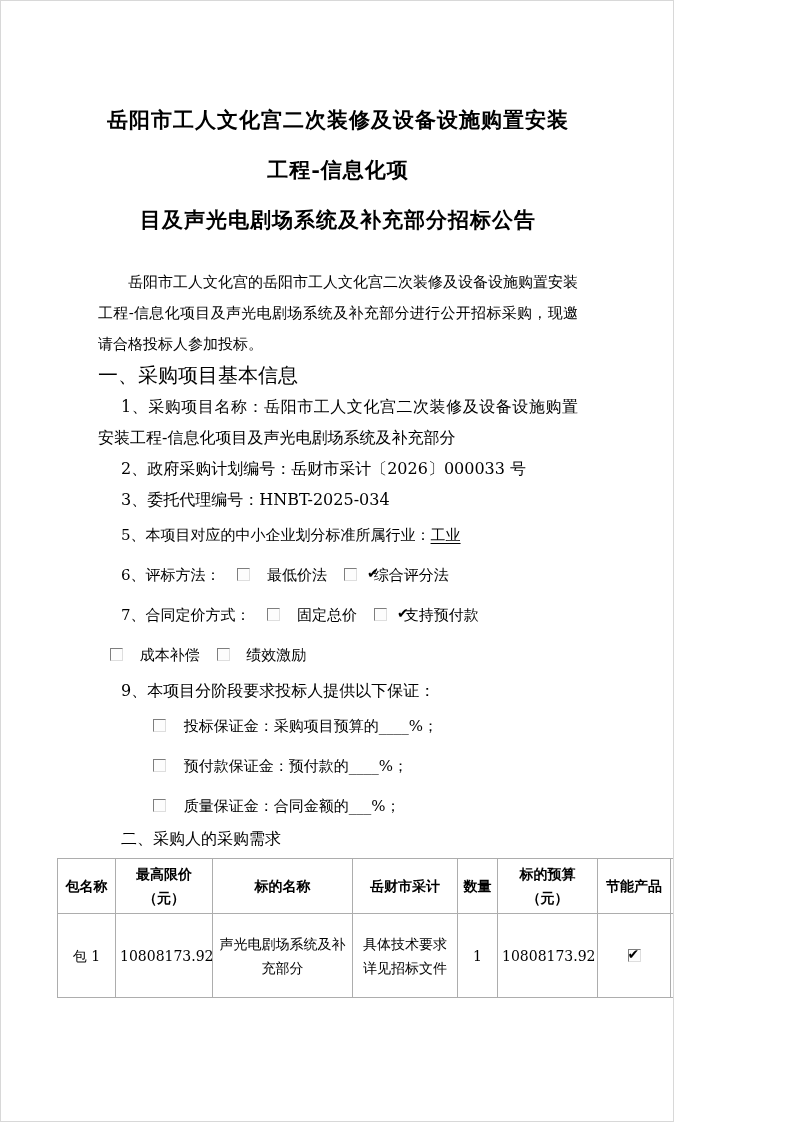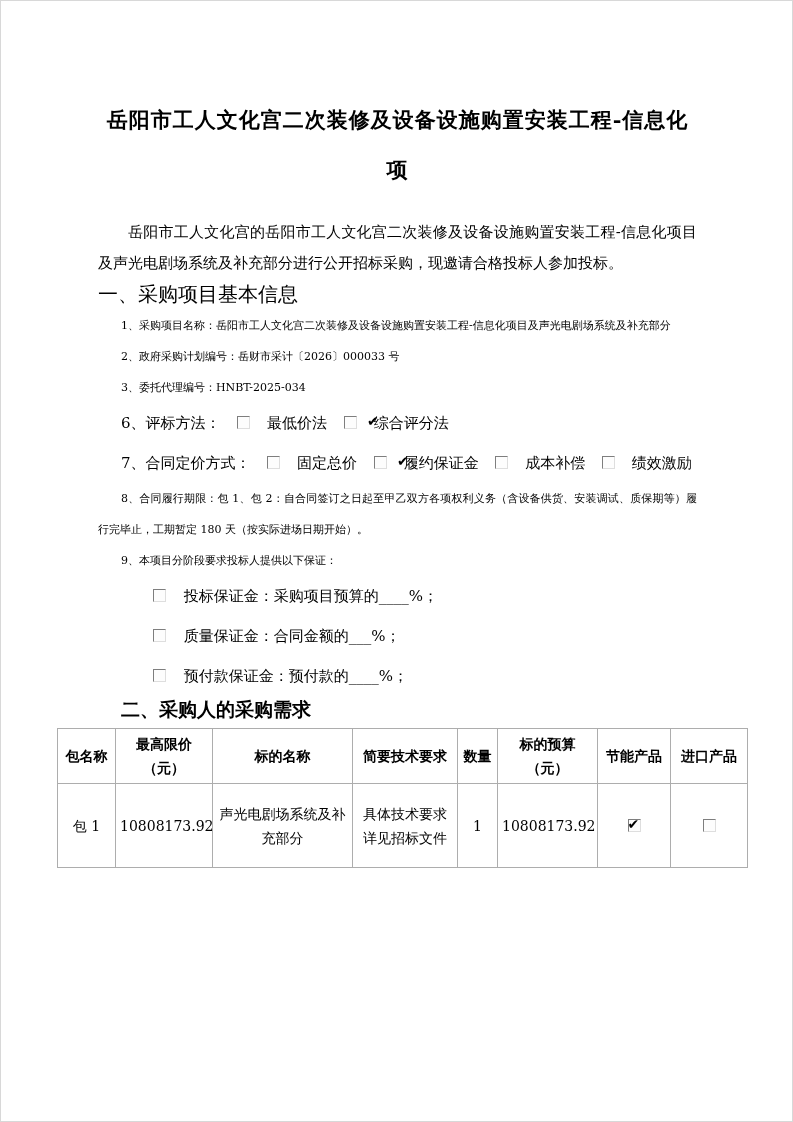--- a/index.html
+++ b/index.html
@@ -1,41 +1,41 @@
 <!DOCTYPE html>
 <html><head>
 <meta charset="utf-8">
 <style>
   * { margin:0; padding:0; box-sizing:border-box; }
   html,body { background:#fff; }
   .page {
-    width:793px; height:1122px;
+    width:674px; height:1122px;
     background:#fff;
     border:1px solid #d8d8d8;
     font-family:"DejaVu Serif","Liberation Serif",serif;
     color:#000;
     padding:94px 95px 0 97px;
     overflow:hidden;
     position:relative;
   }
   
   .doc-title {
     text-align:center;
     font-size:21px;
     font-weight:bold;
     line-height:50px;
     letter-spacing:1px;
     margin-bottom:22px;
   }
   
   .para  { font-size:15px; line-height:31px; text-align:justify; }
   .indent2 { text-indent:2em; }
-  .list-item { font-size:11px; line-height:31px; text-indent:23px; text-align:justify; }
+  .list-item { font-size:16px; line-height:31px; text-indent:23px; text-align:justify; }
   .heading1 { font-size:20px; line-height:31px; }
-  .heading2 { font-size:19px; font-weight:bold; line-height:26px; }
+  .heading2 { font-size:16px; font-weight:normal; line-height:26px; }
   .cb-line { font-size:15px; line-height:40px; }
   .sub-indent { margin-left:55px; }
   .num-indent { text-indent:23px; }
   u { text-underline-offset:3px; }
   
   .cb {
     display:inline-block;
     width:13px; height:13px;
     background:#fdfdfd;
     border:1px solid;
@@ -78,31 +78,35 @@
   col.c1{width:58px;} col.c2{width:97px;} col.c3{width:140px;} col.c4{width:105px;}
   col.c5{width:40px;} col.c6{width:100px;} col.c7{width:73px;} col.c8{width:77px;}
 </style>
 </head>
 <body>
 
 <div class="page">
 
   <div class="doc-title">
     <div>岳阳市工人文化宫二次装修及设备设施购置安装工程-信息化项</div>
+    <div>目及声光电剧场系统及补充部分招标公告</div>
   </div>
 
   <p class="para indent2">岳阳市工人文化宫的岳阳市工人文化宫二次装修及设备设施购置安装工程-信息化项目及声光电剧场系统及补充部分进行公开招标采购，现邀请合格投标人参加投标。</p>
 
   <p class="heading1">一、采购项目基本信息</p>
 
   <p class="list-item">1、采购项目名称：岳阳市工人文化宫二次装修及设备设施购置安装工程-信息化项目及声光电剧场系统及补充部分</p>
   <p class="list-item">2、政府采购计划编号：岳财市采计〔2026〕000033 号</p>
   <p class="list-item">3、委托代理编号：HNBT-2025-034</p>
 
 
+  <p class="cb-line num-indent">
+    <span>5、本项目对应的中小企业划分标准所属行业：</span><u>工业</u>
+  </p>
 
   <p class="cb-line num-indent">
     <span>6、评标方法：</span>
     <span class="opt">
       <span class="cb" data-checked="false"></span>
       <span>最低价法</span>
     </span>
     <span class="opt">
       <span class="cb" data-checked="true"></span>
       <span>综合评分法</span>
@@ -110,67 +114,66 @@
   </p>
 
   <p class="cb-line num-indent">
     <span>7、合同定价方式：</span>
     <span class="opt">
       <span class="cb" data-checked="false"></span>
       <span>固定总价</span>
     </span>
     <span class="opt">
       <span class="cb" data-checked="true"></span>
-      <span>履约保证金</span>
+      <span>支持预付款</span>
     </span>
     <span class="opt">
       <span class="cb" data-checked="false"></span>
       <span>成本补偿</span>
     </span>
     <span class="opt">
       <span class="cb" data-checked="false"></span>
       <span>绩效激励</span>
     </span>
   </p>
 
-  <p class="list-item">8、合同履行期限：包 1、包 2：自合同签订之日起至甲乙双方各项权利义务（含设备供货、安装调试、质保期等）履行完毕止，工期暂定 180 天（按实际进场日期开始）。</p>
   <p class="list-item">9、本项目分阶段要求投标人提供以下保证：</p>
 
   <p class="cb-line sub-indent">
     <span class="cb cb-gap" data-checked="false"></span>
     <span>投标保证金：采购项目预算的____</span><u></u><span>%；</span>
   </p>
   <p class="cb-line sub-indent">
     <span class="cb cb-gap" data-checked="false"></span>
-    <span>质量保证金：合同金额的___</span><u></u><span>%；</span>
+    <span>预付款保证金：预付款的____</span><u></u><span>%；</span>
   </p>
   <p class="cb-line sub-indent">
     <span class="cb cb-gap" data-checked="false"></span>
-    <span>预付款保证金：预付款的____</span><u></u><span>%；</span>
+    <span>质量保证金：合同金额的___</span><u></u><span>%；</span>
   </p>
 
   <p class="heading2 num-indent">二、采购人的采购需求</p>
 
   <table class="req-table">
     <colgroup>
       <col class="c1">
         <col class="c2">
         <col class="c3">
         <col class="c4">
       <col class="c5">
         <col class="c6">
         <col class="c7">
         <col class="c8">
     </colgroup>
     <thead>
       <tr>
         <th>包名称</th>
         <th>最高限价（元）</th>
         <th>标的名称</th>
-        <th>简要技术要求</th>
+        <th>岳财市采计</th>
         <th>数量</th>
         <th>标的预算（元）</th>
         <th>节能产品</th>
         <th>进口产品</th>
       </tr>
     </thead>
     <tbody>
       <tr>
         <td>包 1</td>
         <td class="bold-num">10808173.92</td>

